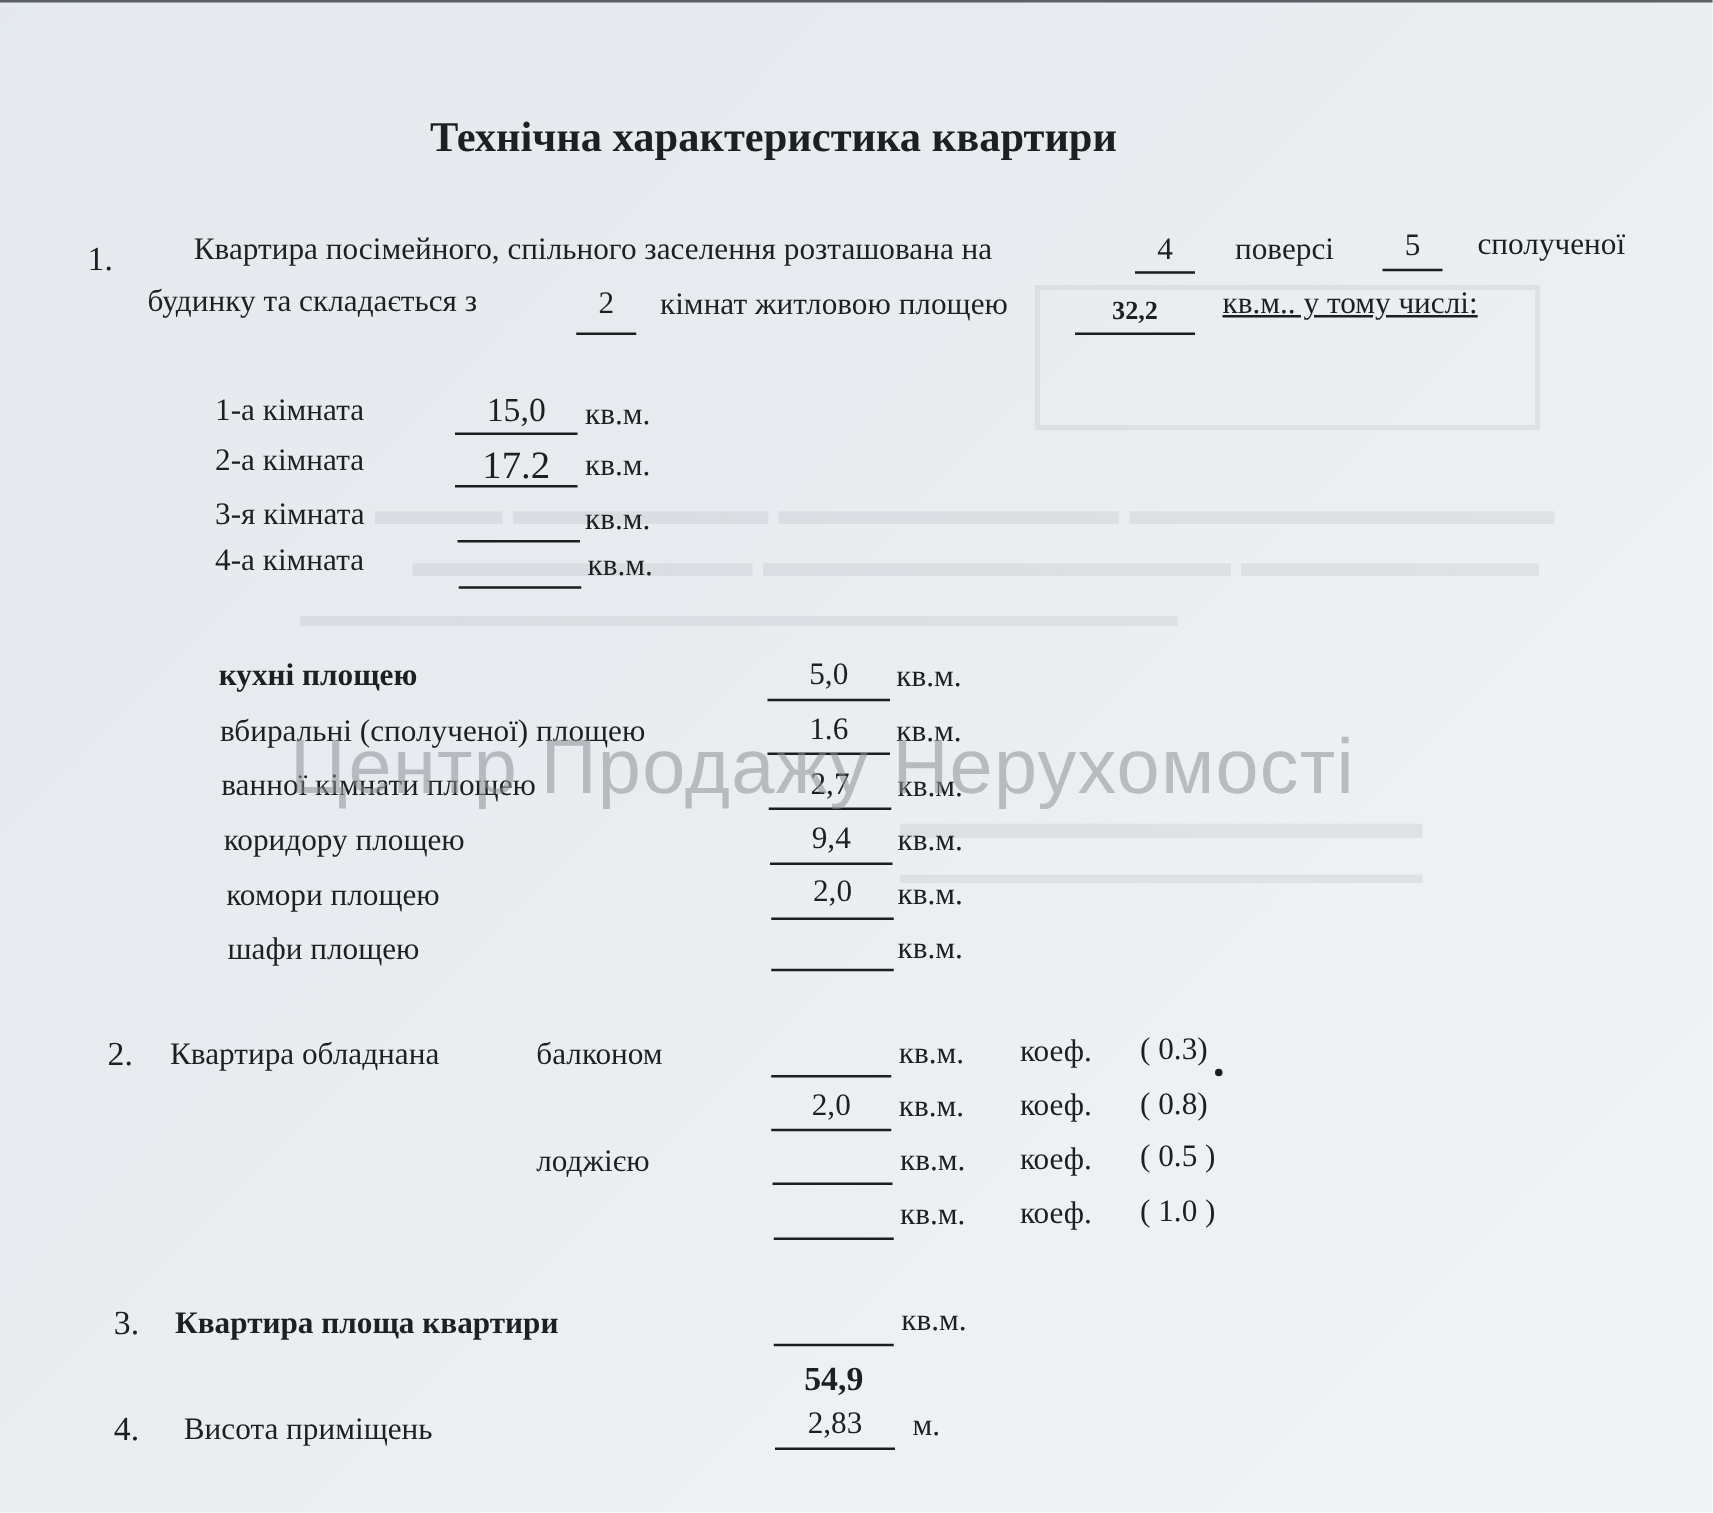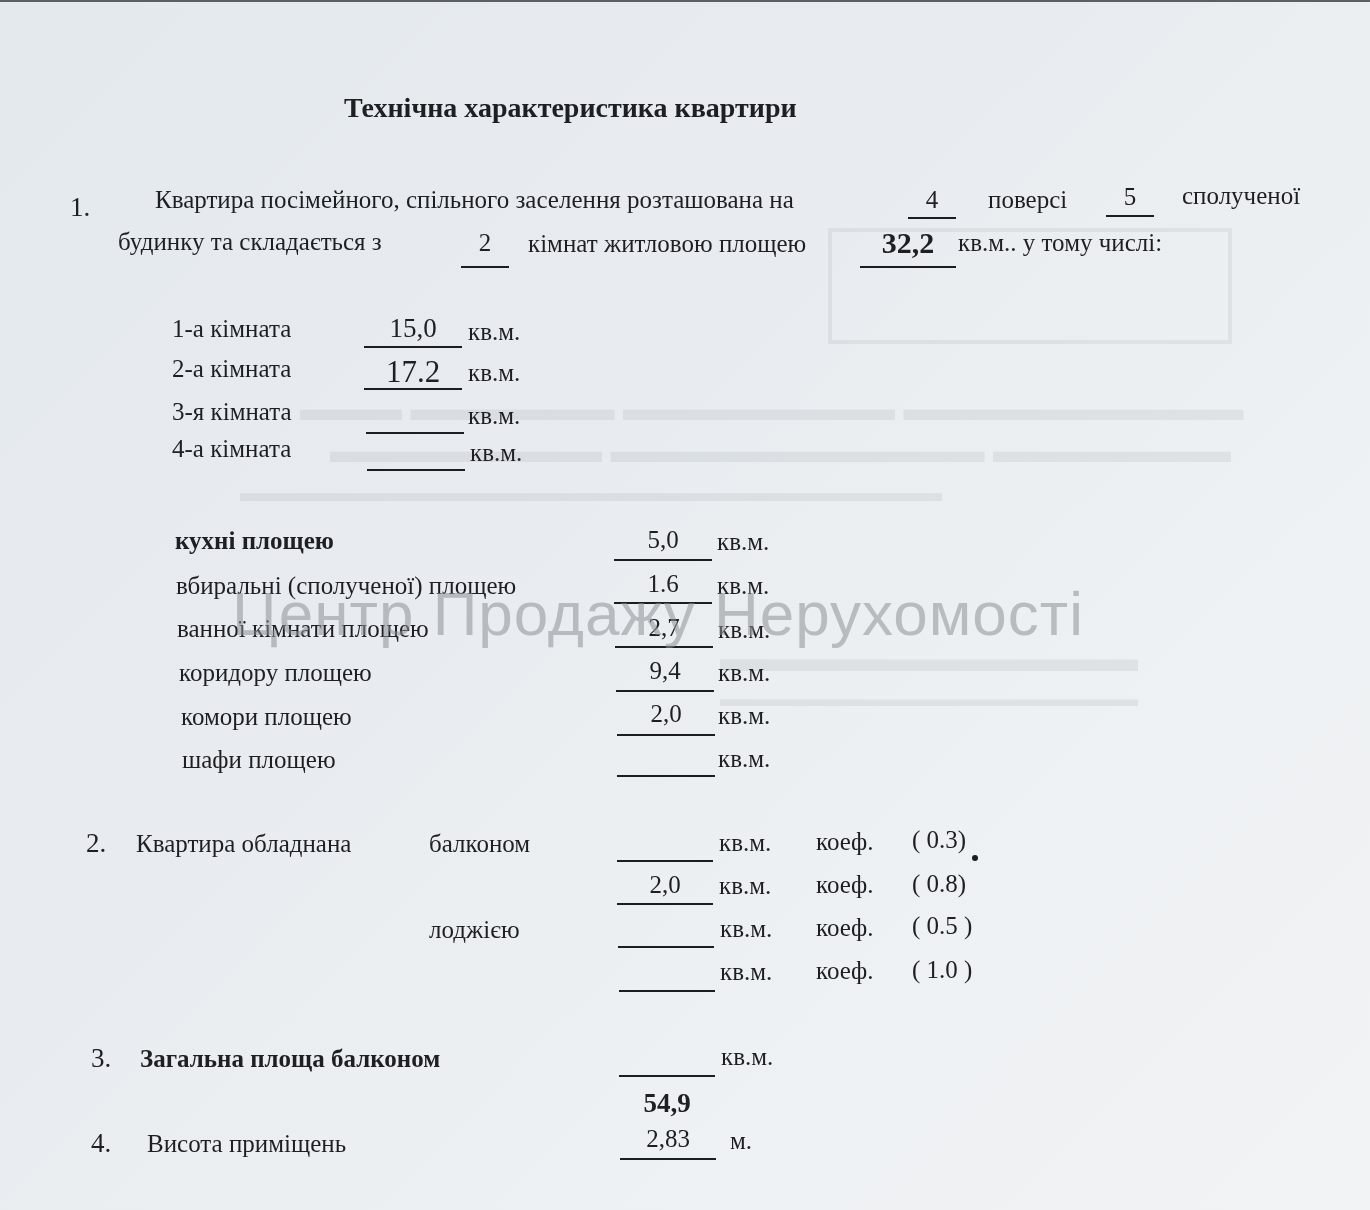--- a/index.html
+++ b/index.html
@@ -4,21 +4,21 @@
 <style>
   html, body { margin: 0; padding: 0; }
   body {
     width: 1370px; height: 1210px; overflow: hidden; position: relative;
     background: linear-gradient(135deg, #e4e9ee 0%, #e8ecf0 40%, #eef1f3 70%, #f1f3f4 100%);
     font-family: "Liberation Serif", "DejaVu Serif", serif;
     color: #1e1f22;
   }
   .topbar { position: absolute; left: 0; top: 0; width: 1370px; height: 2px; background: #5a6064; }
   .abs { position: absolute; white-space: nowrap; }
-  .title { font-weight: bold; font-size: 28px; left: 344px; top: 92px; }
+  .title { font-weight: bold; font-size: 34px; left: 344px; top: 92px; }
   .t { font-size: 25px; }
   .n { font-size: 27px; }
   .val { position: absolute; text-align: center; font-size: 25px; }
   .bold { font-weight: bold; }
   .line { position: absolute; height: 2px; background: #1c1d20; }
   .watermark {
     position: absolute; left: 232px; top: 578px;
     font-family: "Liberation Sans", "DejaVu Sans", sans-serif;
     font-size: 62px; color: rgba(140,146,152,0.55); letter-spacing: 1px;
     white-space: nowrap; pointer-events: none;
@@ -49,23 +49,23 @@
 <div class="line" style="left:908px;top:217px;width:48px;"></div>
 <div class="abs t" style="left:988px;top:186px;">поверсі</div>
 <div class="val" style="left:1106px;top:183px;width:48px;">5</div>
 <div class="line" style="left:1106px;top:215px;width:48px;"></div>
 <div class="abs t" style="left:1182px;top:182px;">сполученої</div>
 
 <div class="abs t" style="left:118px;top:228px;">будинку та складається з</div>
 <div class="val" style="left:461px;top:229px;width:48px;">2</div>
 <div class="line" style="left:461px;top:266px;width:48px;"></div>
 <div class="abs t" style="left:528px;top:230px;">кімнат житловою площею</div>
-<div class="val bold" style="left:860px;top:226px;width:96px;font-size:30px;">32,2</div>
+<div class="val bold" style="left:860px;top:236px;width:96px;font-size:21px;">32,2</div>
 <div class="line" style="left:860px;top:266px;width:96px;"></div>
-<div class="abs t" style="left:958px;top:229px;">кв.м.. у тому числі:</div>
+<div class="abs t" style="left:978px;top:229px;text-decoration:underline;">кв.м.. у тому числі:</div>
 
 <div class="abs t" style="left:172px;top:315px;">1-а кімната</div>
 <div class="val" style="left:364px;top:313px;width:98px;font-size:27px;">15,0</div>
 <div class="line" style="left:364px;top:346px;width:98px;"></div>
 <div class="abs t" style="left:468px;top:318px;">кв.м.</div>
 
 <div class="abs t" style="left:172px;top:355px;">2-а кімната</div>
 <div class="val" style="left:364px;top:354px;width:98px;font-size:31px;">17.2</div>
 <div class="line" style="left:364px;top:388px;width:98px;"></div>
 <div class="abs t" style="left:468px;top:359px;">кв.м.</div>
@@ -130,21 +130,21 @@
 <div class="abs t" style="left:720px;top:915px;">кв.м.</div>
 <div class="abs t" style="left:816px;top:914px;">коеф.</div>
 <div class="abs t" style="left:912px;top:912px;">( 0.5 )</div>
 
 <div class="line" style="left:619px;top:990px;width:96px;"></div>
 <div class="abs t" style="left:720px;top:958px;">кв.м.</div>
 <div class="abs t" style="left:816px;top:957px;">коеф.</div>
 <div class="abs t" style="left:912px;top:956px;">( 1.0 )</div>
 
 <div class="abs n" style="left:91px;top:1043px;">3.</div>
-<div class="abs t bold" style="left:140px;top:1045px;">Загальна площа балконом</div>
+<div class="abs t bold" style="left:140px;top:1045px;">Квартира площа квартири</div>
 <div class="val bold" style="left:619px;top:1040px;width:96px;font-size:27px;margin-top:48px;">54,9</div>
 <div class="line" style="left:619px;top:1075px;width:96px;"></div>
 <div class="abs t" style="left:721px;top:1043px;">кв.м.</div>
 
 <div class="abs n" style="left:91px;top:1128px;">4.</div>
 <div class="abs t" style="left:147px;top:1130px;">Висота приміщень</div>
 <div class="val" style="left:620px;top:1125px;width:96px;">2,83</div>
 <div class="line" style="left:620px;top:1158px;width:96px;"></div>
 <div class="abs t" style="left:730px;top:1127px;">м.</div>
 

